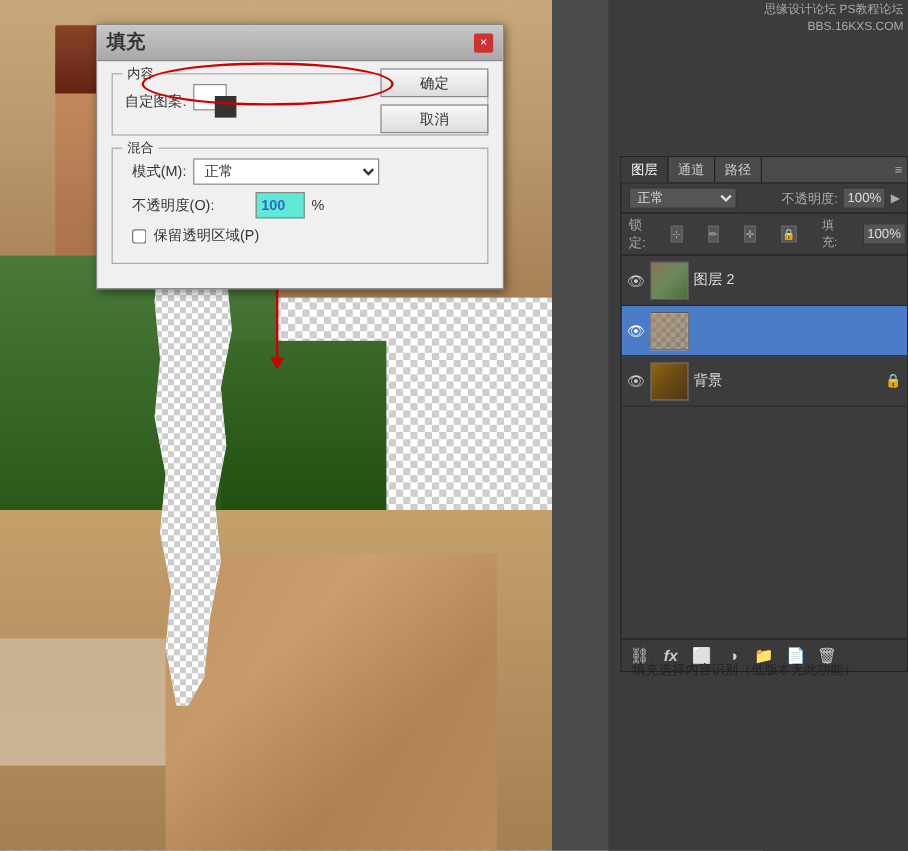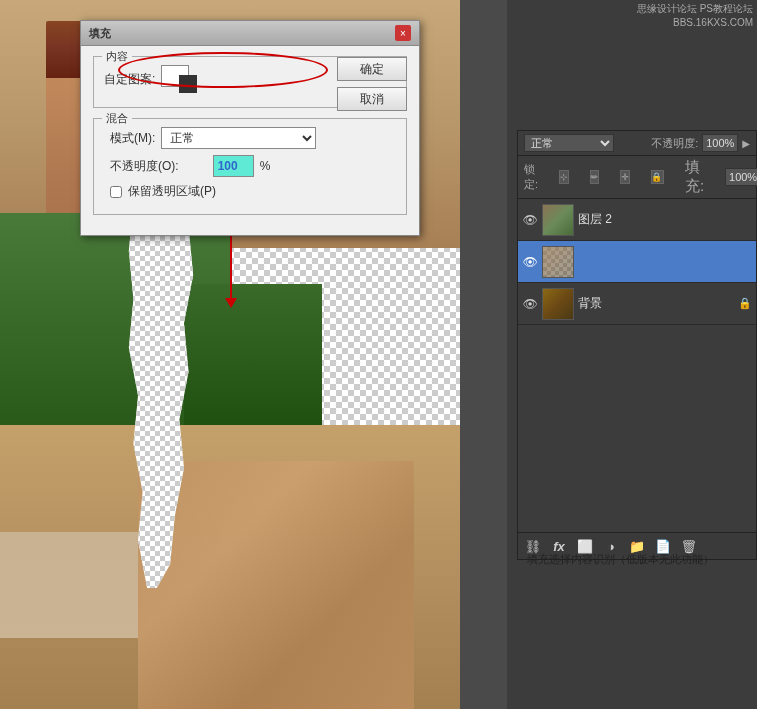--- a/index.html
+++ b/index.html
@@ -171,21 +171,21 @@
       display: inline-flex;
       align-items: center;
       justify-content: center;
       font-size: 9px;
       color: #aaa;
       cursor: pointer;
     }
 
     .fill-label {
       color: #aaa;
-      font-size: 15px;
+      font-size: 10px;
       margin-left: auto;
     }
 
     .fill-value {
       background: #555;
       color: #ddd;
       border: 1px solid #333;
       font-size: 11px;
       width: 36px;
       height: 18px;
@@ -318,21 +318,21 @@
     .dialog-titlebar {
       background: linear-gradient(to bottom, #c8c8c8, #a8a8a8);
       padding: 4px 8px;
       display: flex;
       align-items: center;
       justify-content: space-between;
       border-bottom: 1px solid #888;
     }
 
     .dialog-title {
-      font-size: 11px;
+      font-size: 16px;
       color: #333;
       font-weight: bold;
     }
 
     .dialog-close {
       width: 16px;
       height: 16px;
       background: #cc3333;
       border-radius: 2px;
       display: flex;
@@ -436,21 +436,21 @@
     .dialog-buttons {
       position: absolute;
       right: 12px;
       top: 36px;
       display: flex;
       flex-direction: column;
       gap: 6px;
     }
 
     .dialog-btn {
-      width: 70px;
+      width: 90px;
       height: 24px;
       background: linear-gradient(to bottom, #f8f8f8, #ddd);
       border: 1px solid #888;
       font-size: 12px;
       color: #333;
       cursor: pointer;
       text-align: center;
       display: flex;
       align-items: center;
       justify-content: center;
@@ -514,20 +514,26 @@
       <div style="width:100%;height:100%;background-image:linear-gradient(45deg,#ccc 25%,transparent 25%),linear-gradient(-45deg,#ccc 25%,transparent 25%),linear-gradient(45deg,transparent 75%,#ccc 75%),linear-gradient(-45deg,transparent 75%,#ccc 75%);background-size:10px 10px;background-position:0 0,0 5px,5px -5px,-5px 0;background-color:#fff;clip-path:polygon(30% 0%,70% 0%,85% 5%,90% 15%,80% 25%,85% 35%,75% 45%,80% 55%,70% 65%,75% 75%,65% 85%,60% 95%,45% 100%,35% 100%,25% 90%,30% 80%,20% 70%,25% 60%,15% 50%,20% 40%,15% 30%,20% 20%,15% 10%,20% 3%);"></div>
     </div>
 
     <div style="position:absolute;bottom:10%;left:0;width:30%;height:15%;background:linear-gradient(to top,#e8e0d0,#d8d0c0);opacity:0.5;"></div>
   </div>
 
   <div class="canvas-arrow"></div>
 </div>
 
 <div class="layers-panel">
+  <div class="layers-panel-header">
+    <div class="layers-tab active">图层</div>
+    <div class="layers-tab">通道</div>
+    <div class="layers-tab">路径</div>
+    <div class="panel-menu-btn">≡</div>
+  </div>
 
   <div class="layers-controls">
     <select class="blend-select">
       <option>正常</option>
     </select>
     <span class="opacity-label">不透明度:</span>
     <input class="opacity-value" type="text" value="100%" style="">
     <span style="color:#aaa;font-size:10px;">▶</span>
   </div>
 

